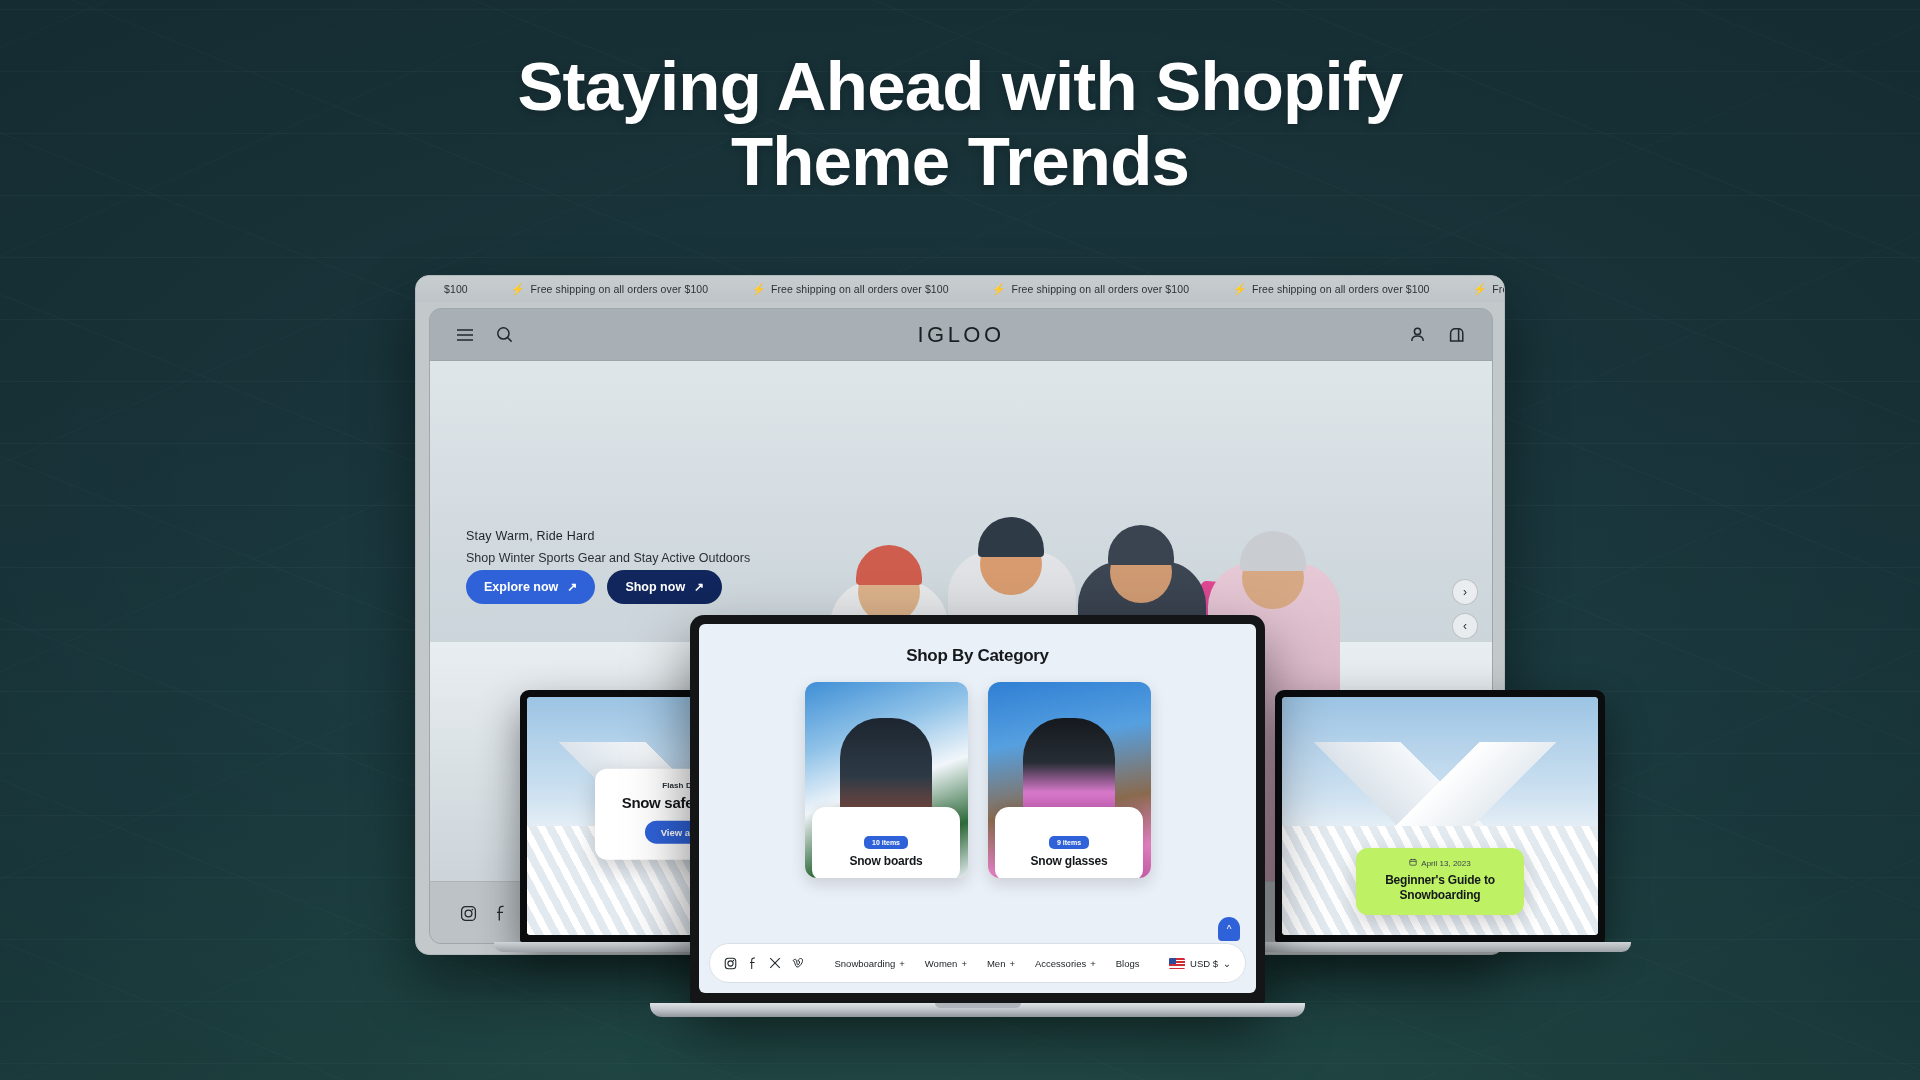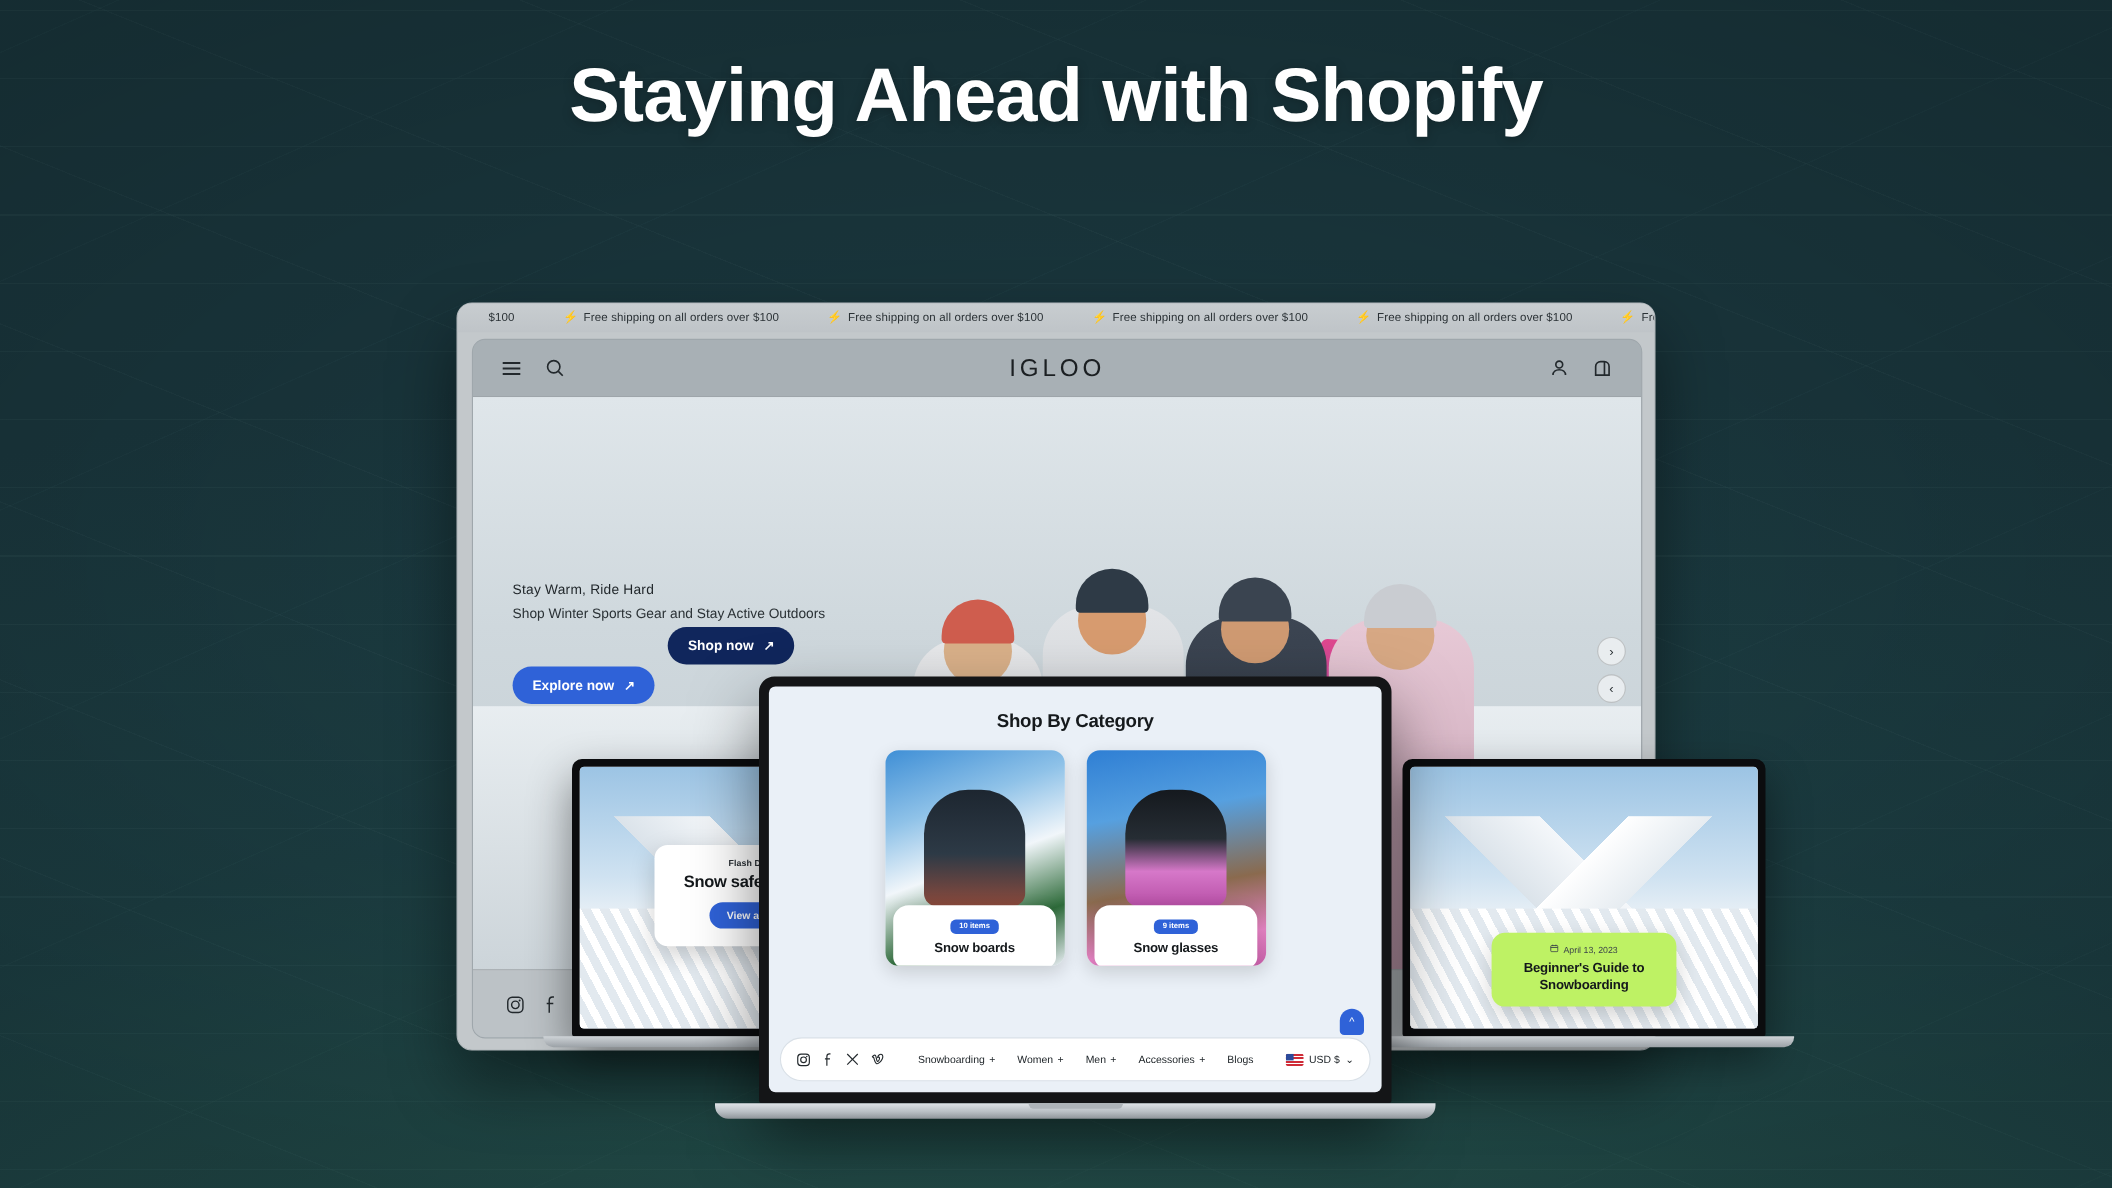--- a/index.html
+++ b/index.html
@@ -175,21 +175,21 @@
   .hero-eyebrow { font-size: 12.5px; color:#1e2428; margin-bottom: 8px; letter-spacing:.2px; }
   .hero-title { font-size: 30px; font-weight: 700; color:#14181b; letter-spacing:-.6px; margin-bottom: 14px; }
   .hero-sub { font-size: 12.5px; color:#2a3135; margin-bottom: 5px; }
   .hero-btns { display:flex; gap: 12px; }
   .btn {
     display:inline-flex; align-items:center; gap:9px;
     height: 34px; padding: 0 18px; border-radius: 18px;
     font-size: 12.5px; font-weight: 700; color:#fff; white-space:nowrap;
     border:none; cursor:pointer;
   }
-  .btn-primary { background: #2f62d8; margin-top: 36px; }
+  .btn-primary { background: #2f62d8; }
   .btn-dark { background: #10265c; }
   .arrow-ne { font-size: 12px; }
 
   .carousel-nav {
     position:absolute; right: 14px; top: 218px; z-index:4;
     display:flex; flex-direction:column; gap: 8px;
   }
   .cnav-btn {
     width: 26px; height: 26px; border-radius: 13px 13px 13px 13px;
     background: rgba(255,255,255,.55);
@@ -347,21 +347,21 @@
   }
   .g1 { top: 92px;  background: linear-gradient(90deg,#ff7a33,#ffd24a,#ff5a2b); }
   .g2 { top: 104px; background: linear-gradient(90deg,#ff6a2e,#ffbf3a,#e8452a); }
   .g3 { top: 98px;  background: linear-gradient(90deg,#7ad0ff,#3f86e0,#2a5fb8); }
 
   .cc-label {
     position:absolute; left:50%; bottom:-2px; transform:translateX(-50%);
     background:#fff;
     width: 148px;
     border-radius: 14px 14px 10px 10px;
-    padding: 8px 0 12px;
+    padding: 24px 0 12px;
     text-align:center;
     box-shadow: 0 -2px 10px rgba(0,0,0,.08);
   }
   .cc-badge {
     display:inline-block; background:#2f62d8; color:#fff;
     font-size: 7px; font-weight:700; border-radius: 5px;
     padding: 3px 8px; margin-bottom: 5px;
   }
   .cc-name { font-size: 12px; font-weight:700; color:#14181b; letter-spacing:-.2px; }
 
@@ -397,20 +397,21 @@
 </head>
 <body>
 
 <div class="bg-root">
   <div class="bg-lines"></div>
   <div class="bg-vignette"></div>
 </div>
 
 <h1 class="headline">
   <span class="l1">Staying Ahead with Shopify</span>
+  <span class="l2">Theme Trends</span>
 </h1>
 
 <div class="stage">
 
   <div class="desktop">
 
     <div class="announce">
       <span class="ann-item">
         <span>$100</span>
       </span>

